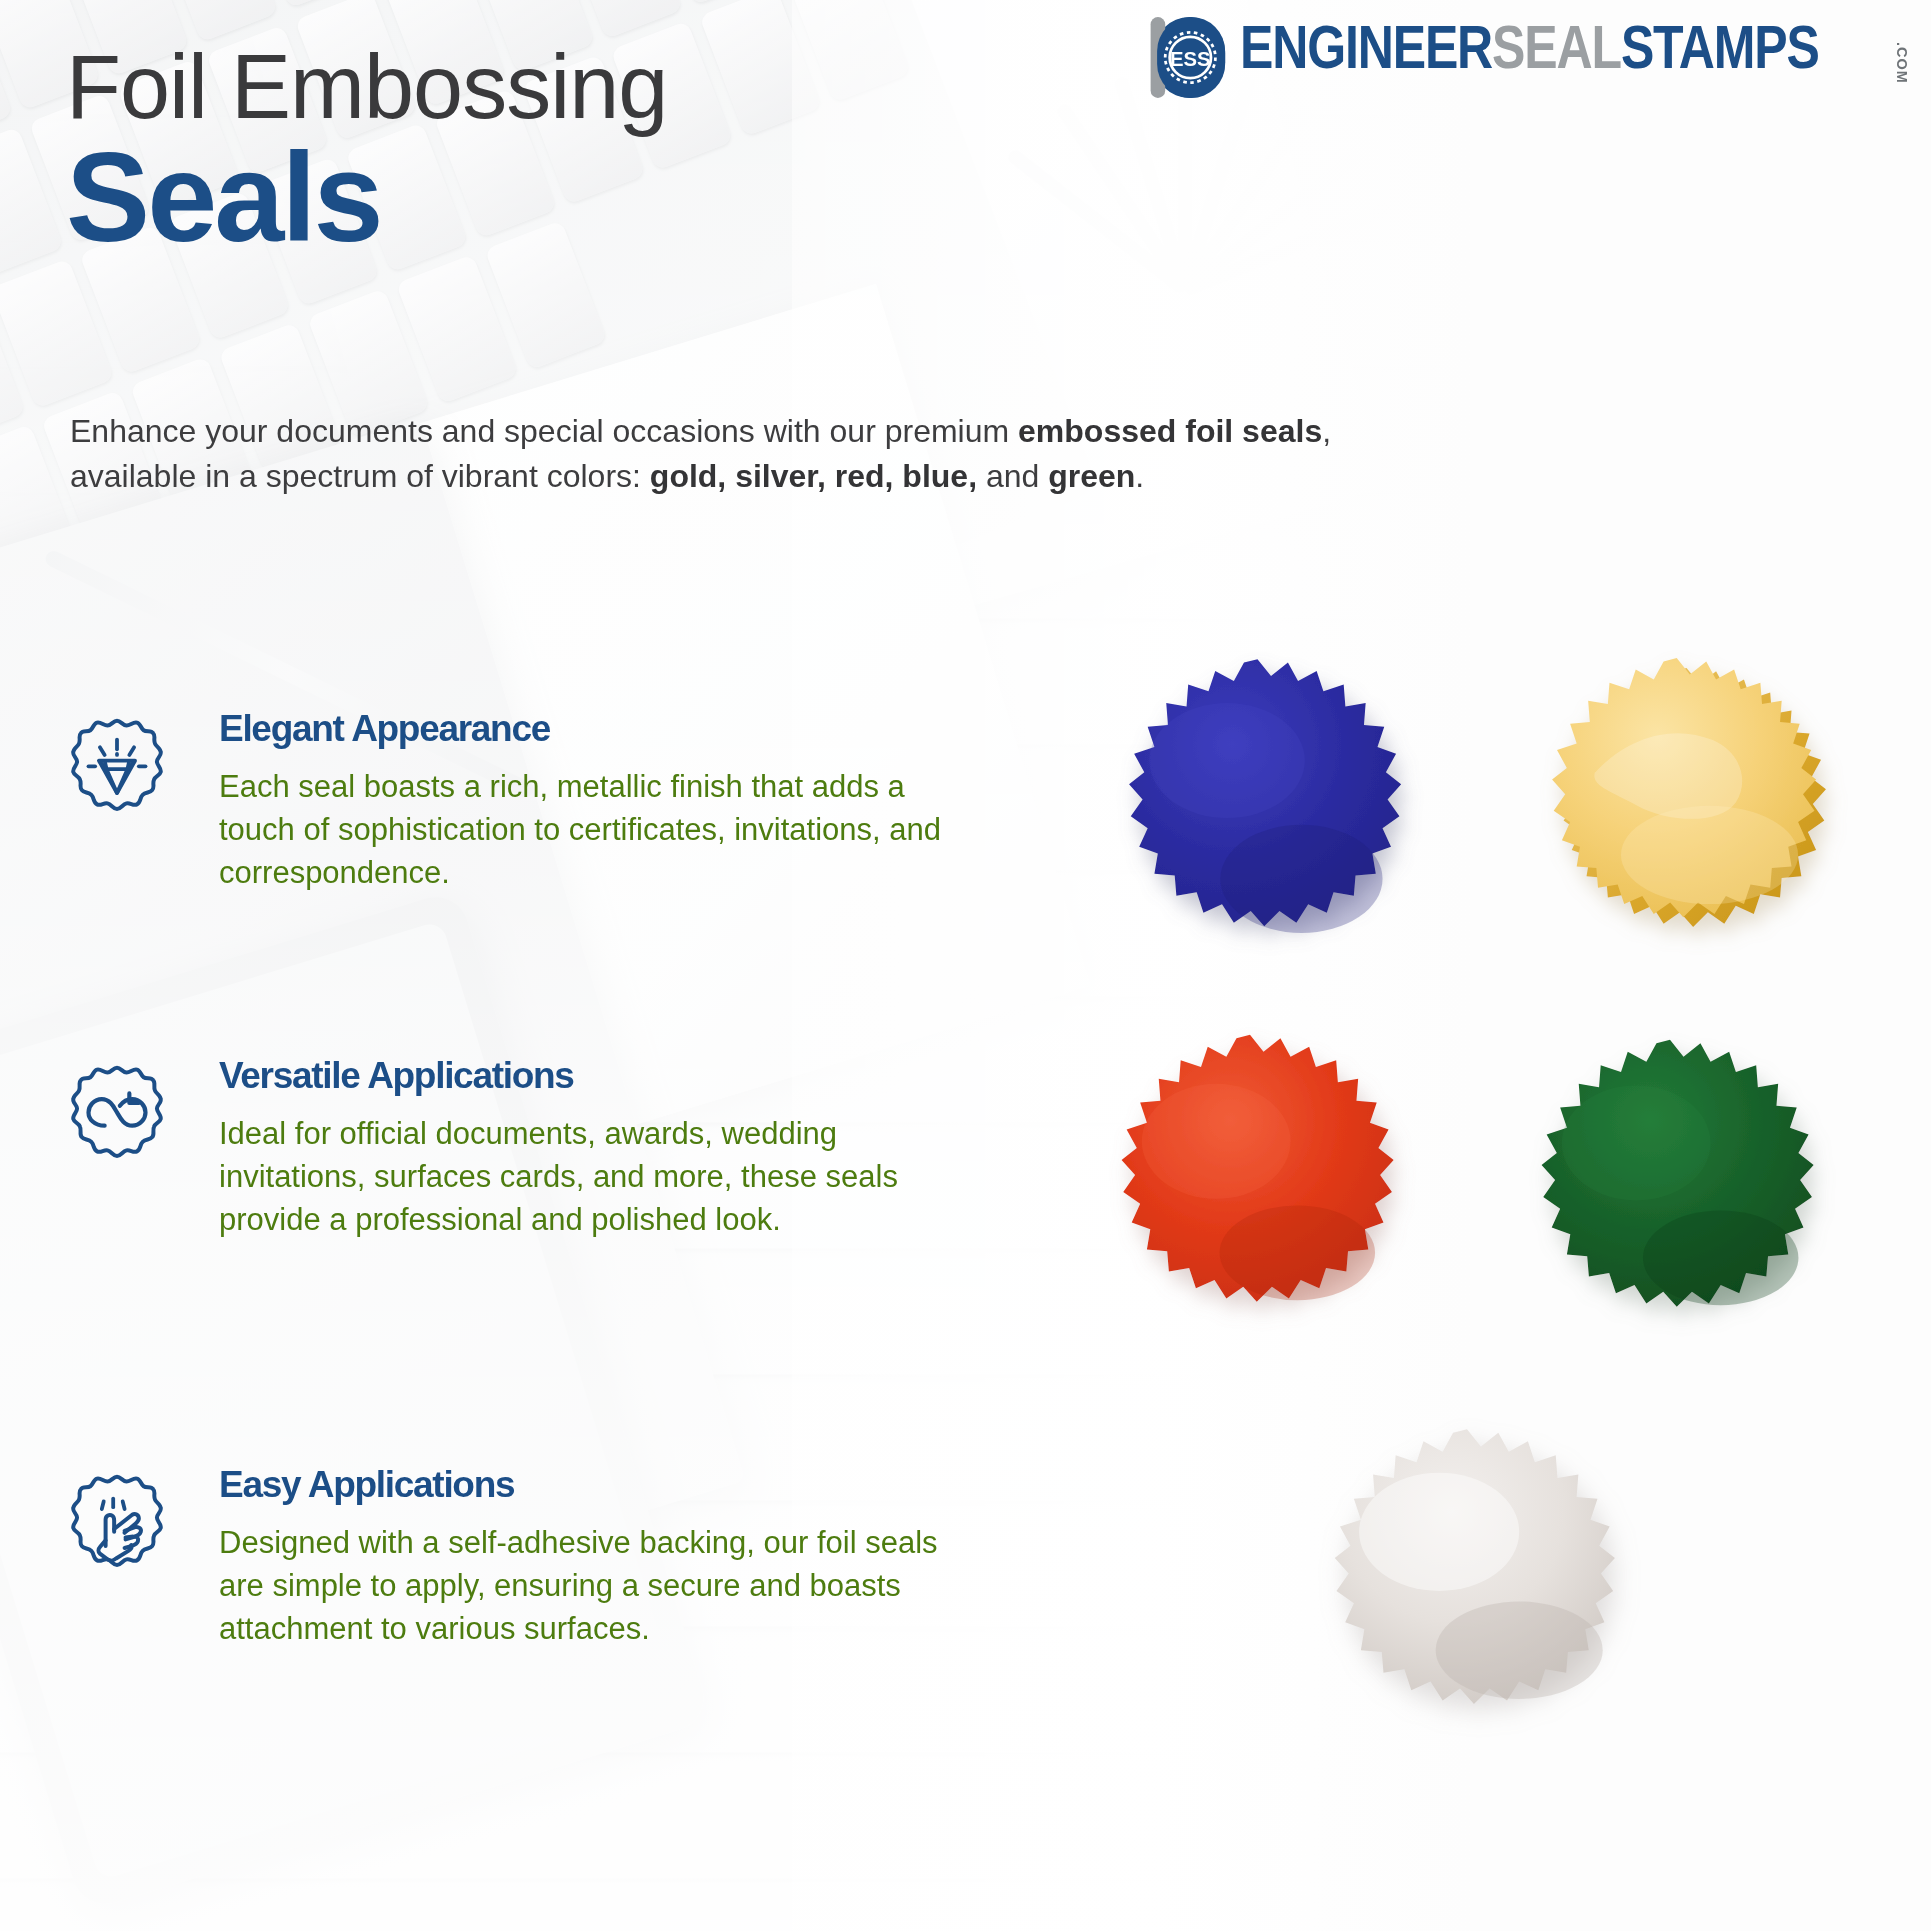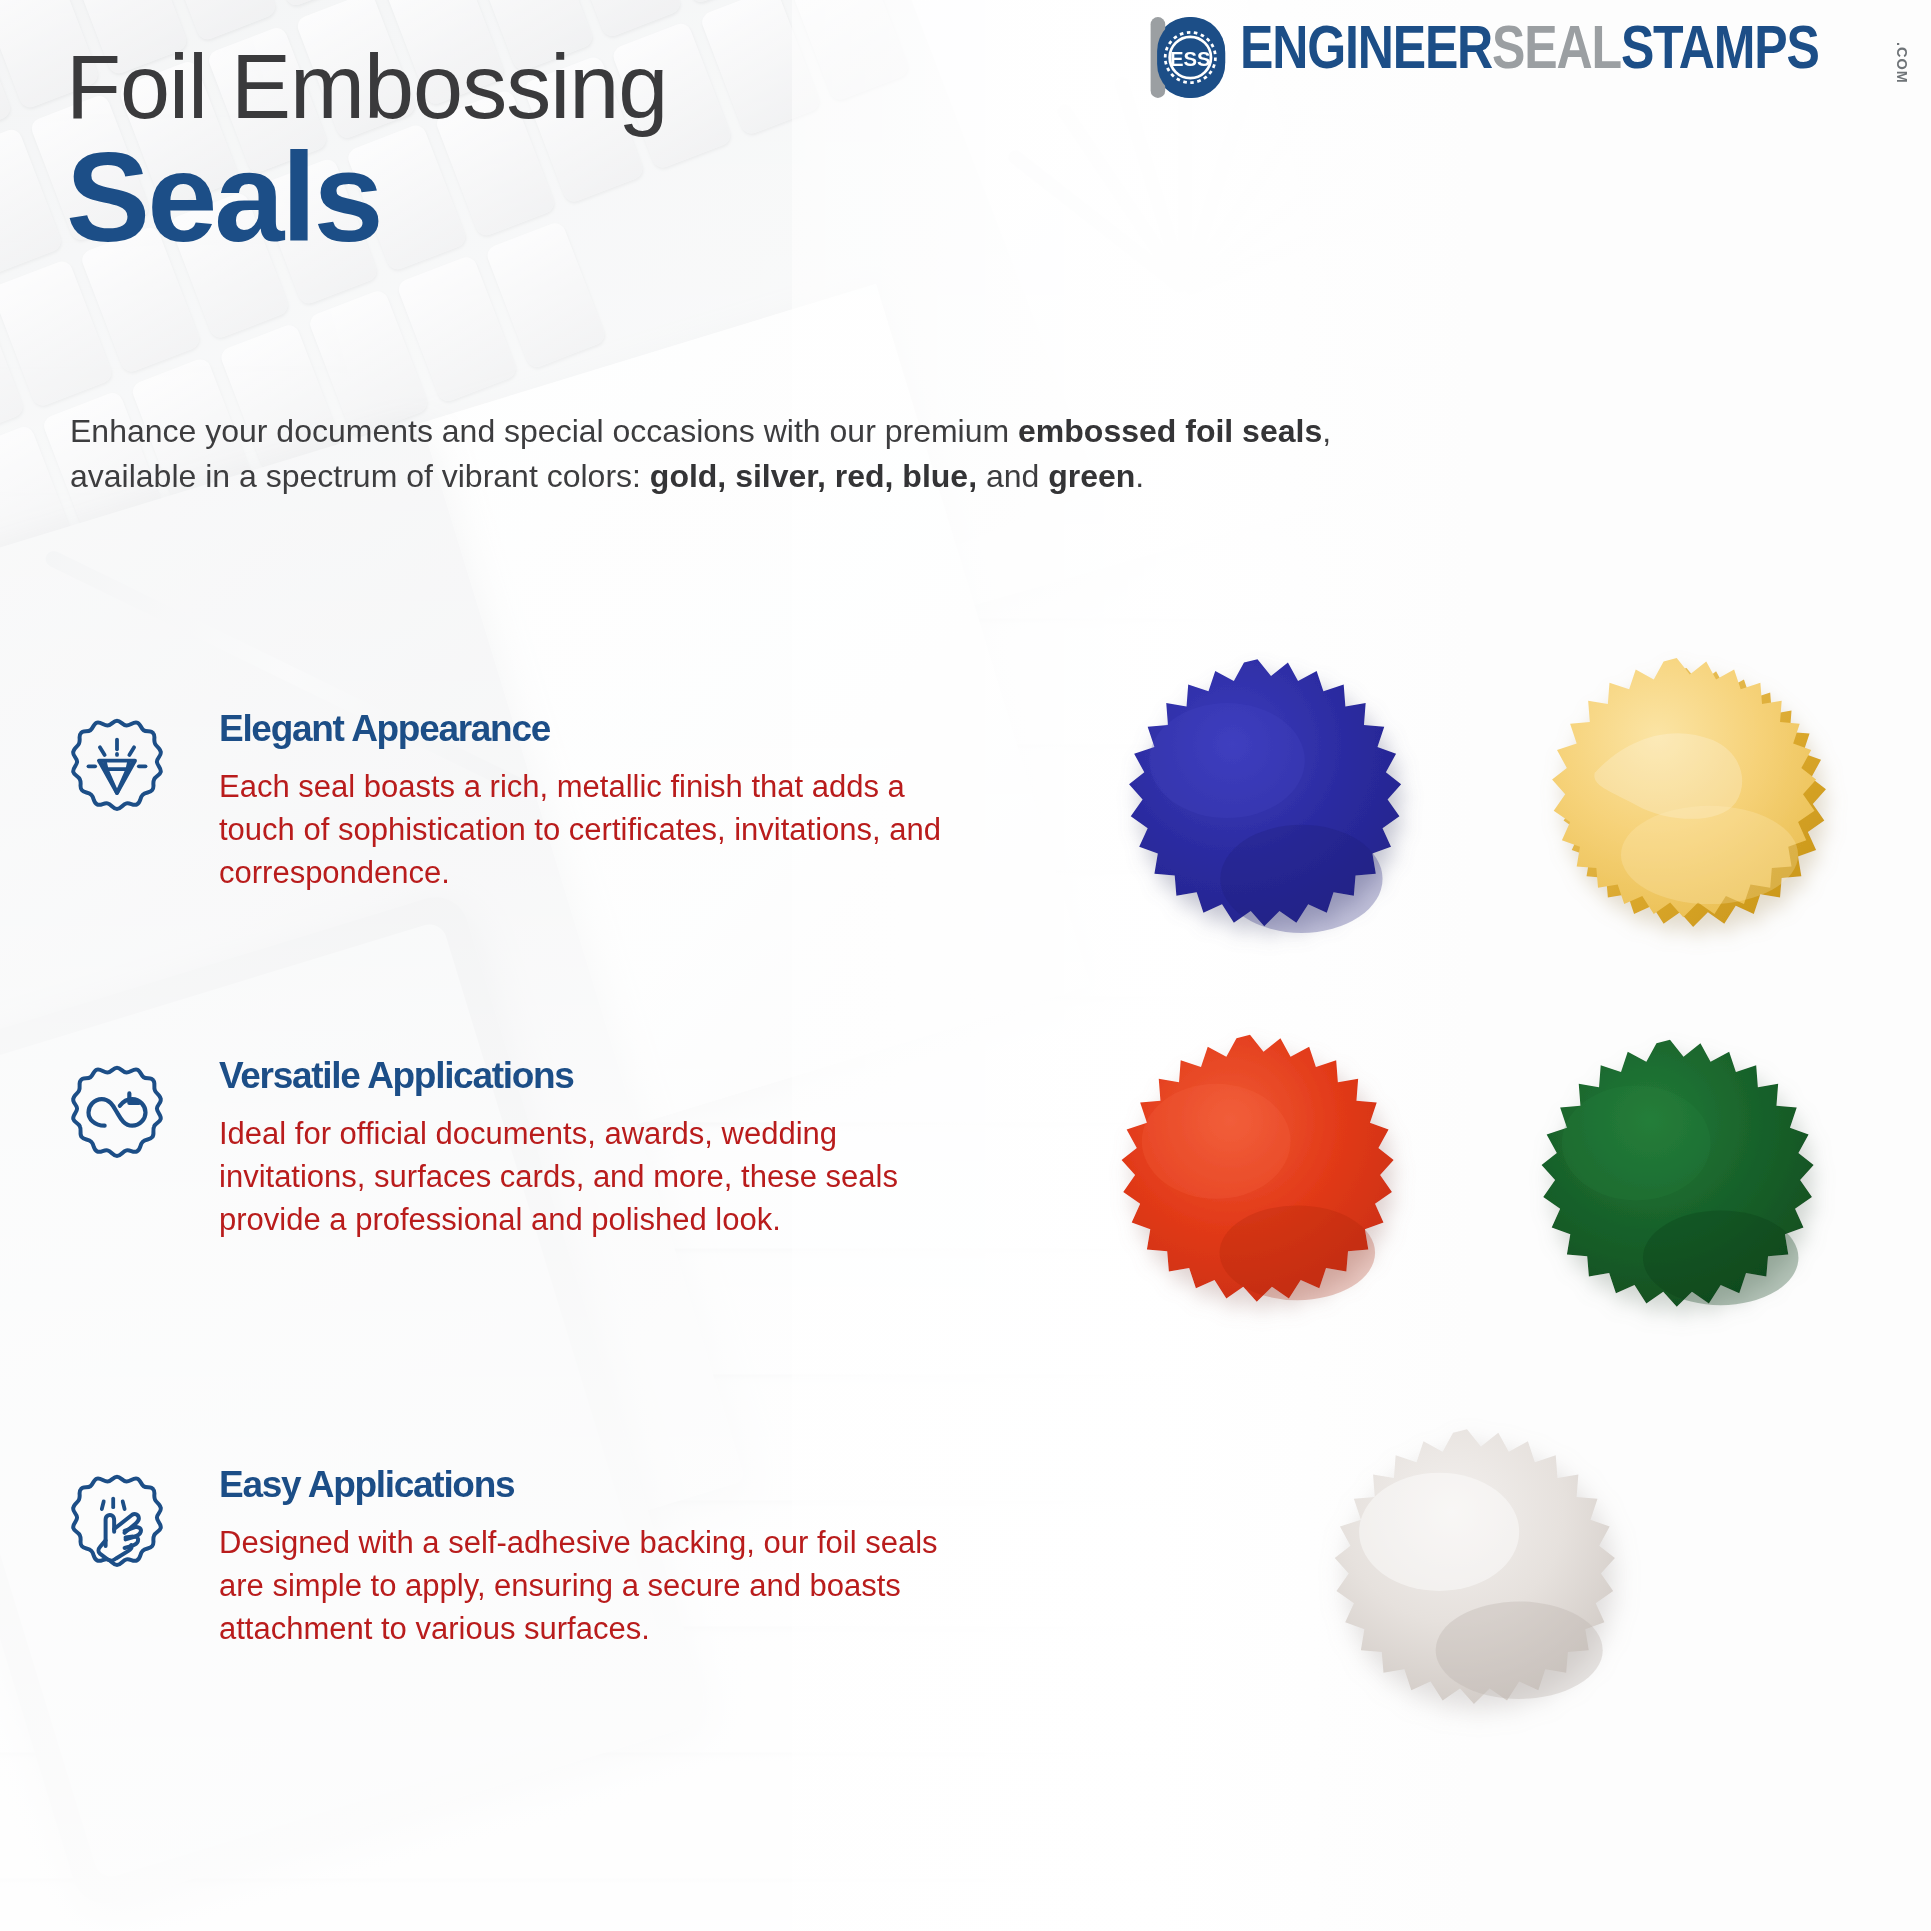--- a/index.html
+++ b/index.html
@@ -207,21 +207,21 @@
   
   .feature { position: absolute; left: 60px; width: 888px; }
   .feature .badge { position: absolute; left: 0; top: 5.8px; width: 114px; height: 114px; }
   .feature h2 {
     margin-left: 159px;
     font-size: 37px; font-weight: 700; color: #1c4e87;
     letter-spacing: -1.3px; line-height: 1.05;
   }
   .feature p {
     margin-left: 159px; margin-top: 17.4px;
-    font-size: 31px; color: #b91c1c; line-height: 1.38; font-weight: 400;
+    font-size: 31px; color: #4d7c0f; line-height: 1.38; font-weight: 400;
     width: 753px;
   }
 
   #feat-0 { top: 710px; }
   #feat-1 { top: 1057px; }
   #feat-2 { top: 1466px; }
 
   
   .seal { position: absolute; }
   .seal svg { display:block; width: 100%; height: 100%; }

